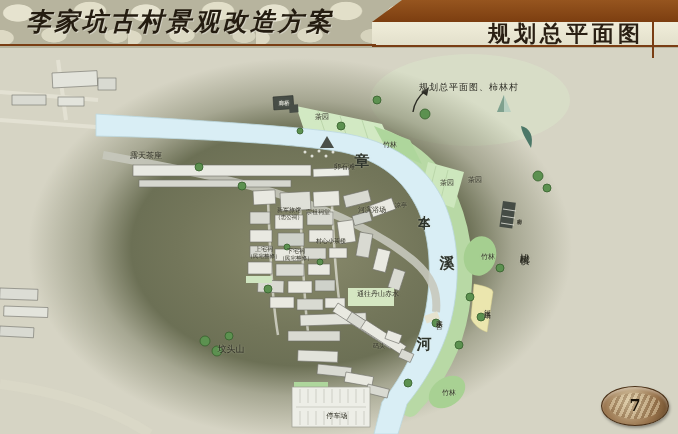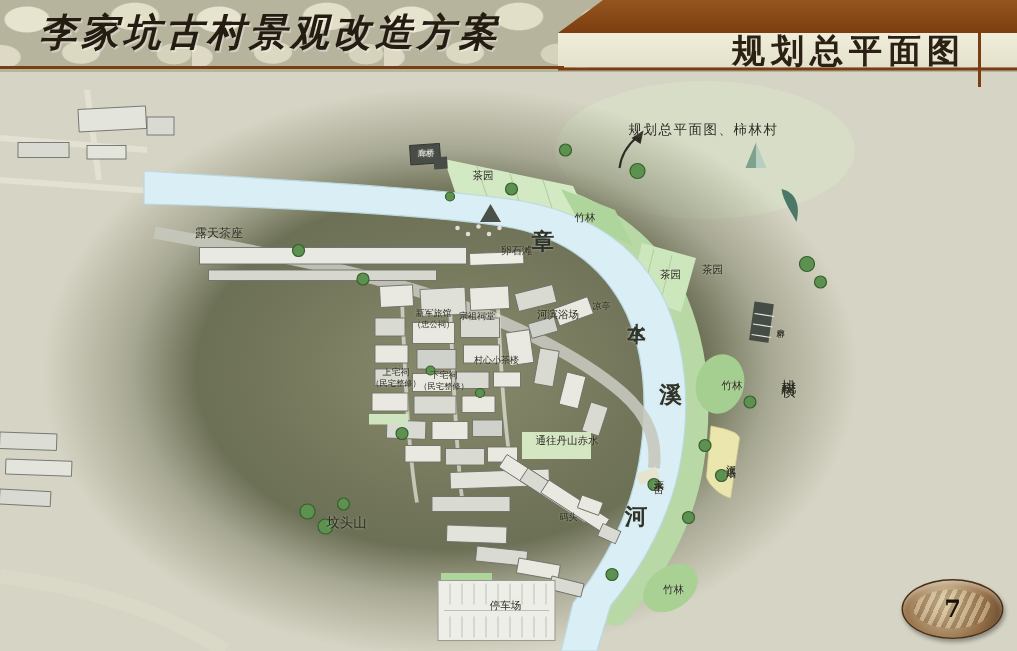--- a/index.html
+++ b/index.html
@@ -246,21 +246,21 @@
       <span class="map-label" style="left: 296px; top: 251px; font-size: 6px;">下宅祠</span>
       <span class="map-label" style="left: 296px; top: 259px; font-size: 5.5px;">（民宅整修）</span>
       <span class="map-label v" style="left: 519px; top: 215px; font-size: 5.5px;">廊桥</span>
       <span class="map-label v" style="left: 524px; top: 246px; font-size: 10px;">桃树横</span>
       <span class="map-label" style="left: 488px; top: 258px; font-size: 7px;">竹林</span>
       <span class="map-label v" style="left: 487px; top: 306px; font-size: 6.5px;">河滨浴场</span>
       <span class="map-label v" style="left: 438px; top: 316px; font-size: 7px;">亲水平台</span>
       <span class="map-label" style="left: 378px; top: 295px; font-size: 7px;">通往丹山赤水</span>
       <span class="map-label" style="left: 379px; top: 346px; font-size: 6px;">码头</span>
       <span class="map-label" style="left: 231px; top: 350px; font-size: 9px;">坟头山</span>
-      <span class="map-label" style="left: 337px; top: 405px; font-size: 7px;">停车场</span>
+      <span class="map-label" style="left: 337px; top: 417px; font-size: 7px;">停车场</span>
       <span class="map-label" style="left: 449px; top: 394px; font-size: 7px;">竹林</span>
       <span class="map-label route" style="left: 469px; top: 88px; font-size: 9px;">规划总平面图、柿林村</span>
     </div>
 
   <div class="stones"></div>
   <div class="title-left">李家坑古村景观改造方案</div>
   <div class="underline-left"></div>
   <div class="accent-bar"></div>
   <div class="right-strip">
     <span class="title-right">规划总平面图</span>

